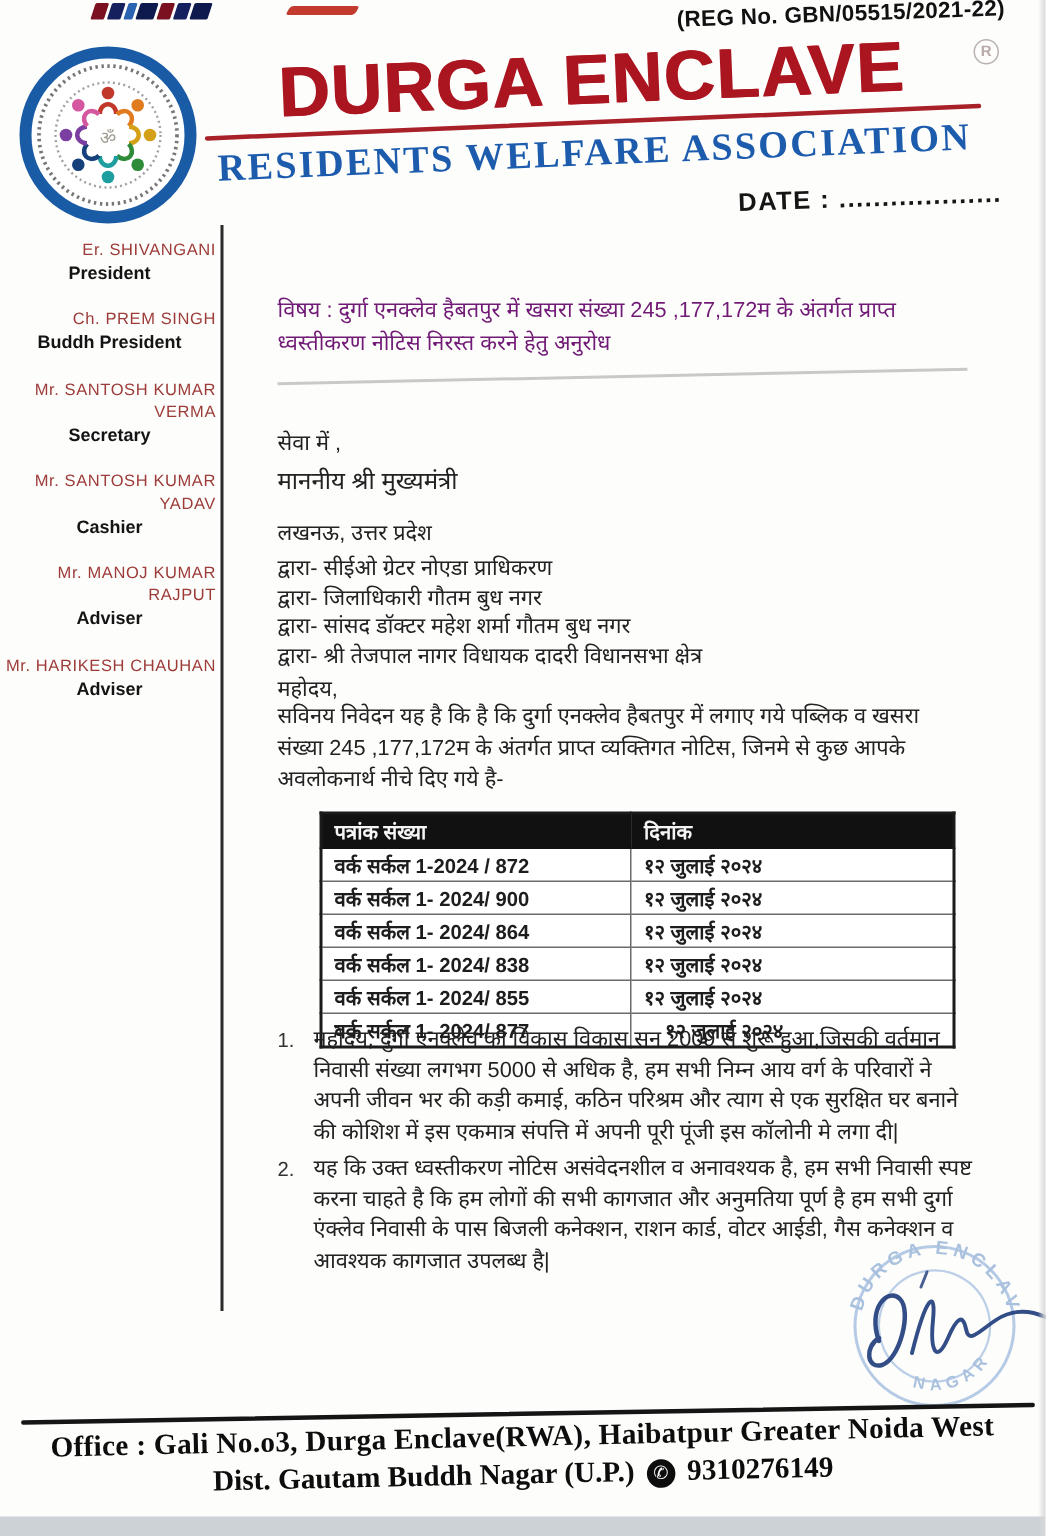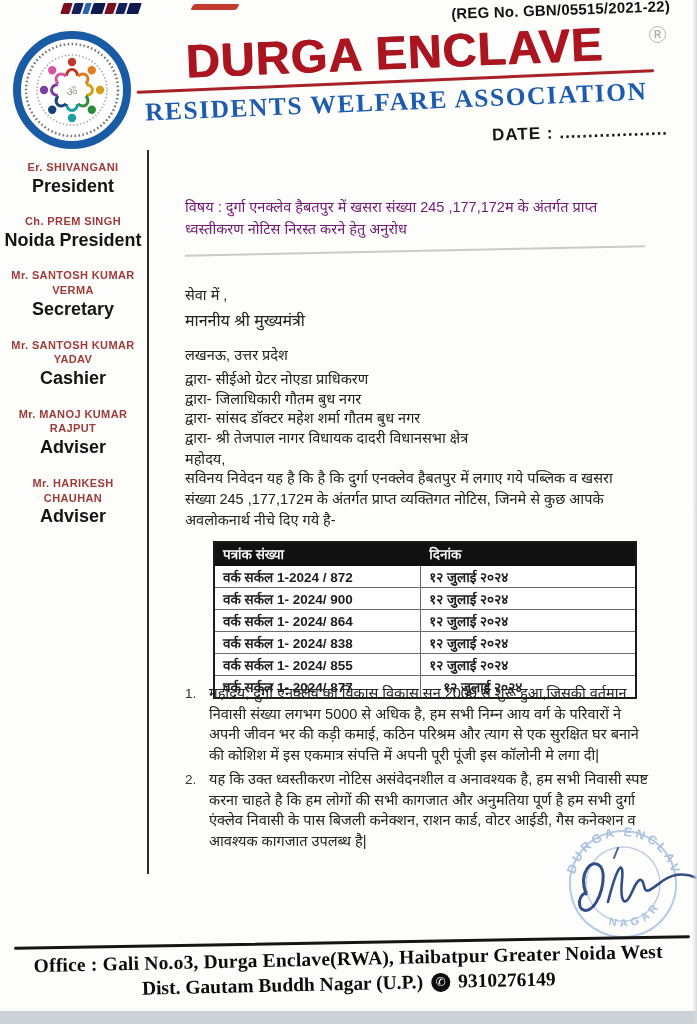--- a/index.html
+++ b/index.html
@@ -41,22 +41,22 @@
     transform:rotate(-2deg); text-align:right;
   }
   
   .logo { position:absolute; left:12px; top:30px; width:120px; height:120px; }
   
   .vrule { position:absolute; left:147px; top:150px; width:2px; height:724px; background:#2a2a2a; }
   .sidebar {
     position:absolute; left:2px; top:160px; width:142px;
     display:flex; flex-direction:column; gap:16px; text-align:center;
   }
-  .officer .oname { font-size:11px; font-weight:bold; color:#9c3b38; letter-spacing:.4px; line-height:1.35; }
-  .officer .orole { font-size:18px; font-weight:800; color:#141414; line-height:1.3; }
+  .officer .oname { font-size:11px; font-weight:normal; color:#9c3b38; letter-spacing:.4px; line-height:1.35;text-align:right; }
+  .officer .orole { font-size:12px; font-weight:800; color:#141414; line-height:1.3; }
   
   .content { position:absolute; left:185px; top:196px; width:478px; font-size:14.5px; font-weight:500; color:#222; }
   .subject { font-weight:400; color:#701a75; line-height:1.55; width:450px; }
   .scanline { position:absolute; left:0; top:54px; width:460px; height:1.5px; background:#c9c9c9; transform:rotate(-1.2deg); }
   .seva    { position:absolute; top:88px;  left:0; }
   .recip   { position:absolute; top:113px; left:0; font-weight:400; font-size:16px; }
   .city    { position:absolute; top:148px; left:0; }
   .vialist { position:absolute; top:174px; left:0; line-height:19.5px; }
   .salut   { position:absolute; top:252px; left:0; }
   .intro   { position:absolute; top:272px; left:0; width:462px; line-height:21px; }
@@ -163,21 +163,21 @@
 
   <div class="vrule"></div>
 
   <div class="sidebar">
     <div class="officer">
       <div class="oname">Er. SHIVANGANI</div>
       <div class="orole">President</div>
     </div>
     <div class="officer">
       <div class="oname">Ch. PREM SINGH</div>
-      <div class="orole">Noida President</div>
+      <div class="orole">Buddh President</div>
     </div>
     <div class="officer">
       <div class="oname">Mr. SANTOSH KUMAR VERMA</div>
       <div class="orole">Secretary</div>
     </div>
     <div class="officer">
       <div class="oname">Mr. SANTOSH KUMAR YADAV</div>
       <div class="orole">Cashier</div>
     </div>
     <div class="officer">

